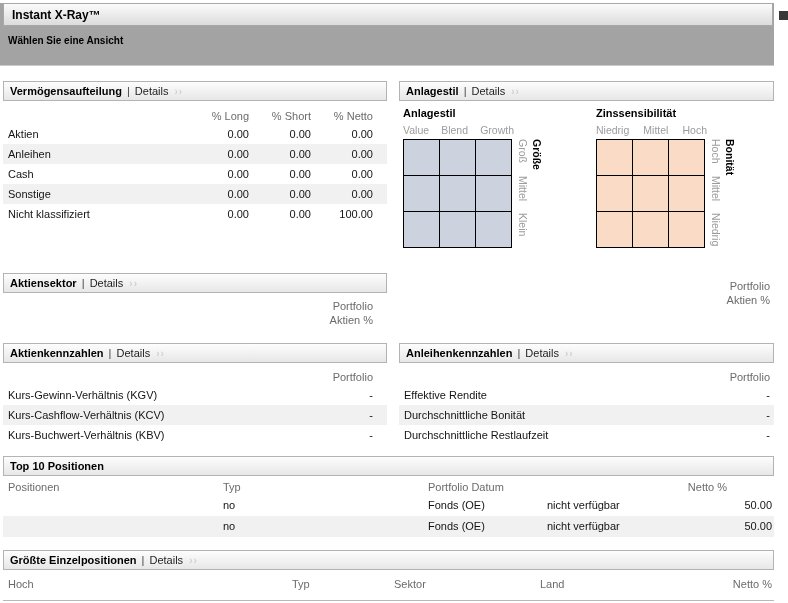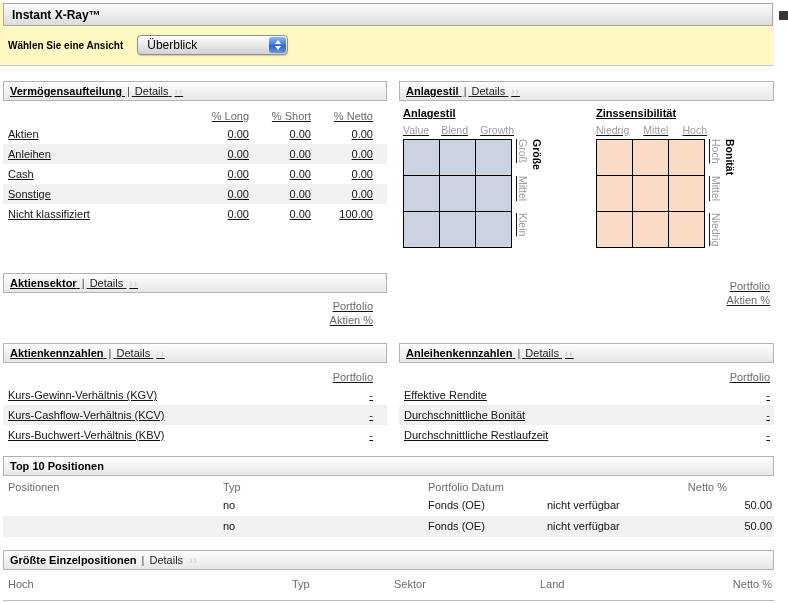--- a/index.html
+++ b/index.html
@@ -3,21 +3,21 @@
 <meta charset="utf-8">
 <style>
   * { box-sizing: border-box; }
   html,body { margin:0; padding:0; }
   body {
     width:788px; height:603px; position:relative; overflow:hidden;
     background:#ffffff; color:#141414;
     font-family:"Liberation Sans","DejaVu Sans",sans-serif; font-size:11px;
   }
   
-  .topband { width:774px; height:63px; background:#fef9c3; border-bottom:1px solid #c9c9c9; }
+  .topband { width:774px; height:63px; background:#a3a3a3; border-bottom:1px solid #c9c9c9; }
   .titlebar {
     margin:3px 0 0 3px; width:770px; height:23px;
     border:1px solid #a8a8a8; background:linear-gradient(#fbfbfb,#dcdcdc);
     font-weight:bold; font-size:12px; padding:4px 0 0 8px; color:#000;
   }
   .viewrow { display:flex; align-items:center; margin:9px 0 0 8px; }
   .viewrow .vlabel { font-weight:bold; font-size:10px; color:#000; }
   .select {
     margin-left:14px; width:151px; height:20px; position:relative;
     border:1px solid #8f8f8f; border-radius:4px;
@@ -29,21 +29,21 @@
     position:absolute; right:1px; top:1px; width:17px; height:16px; border-radius:3px;
     background:linear-gradient(#8cb6f2 0%, #4a80dd 45%, #2f62cc 55%, #6a96e4 100%);
     display:flex; flex-direction:column; align-items:center; justify-content:center; gap:2px;
   }
   .tri-up { width:0; height:0; border-left:3px solid transparent; border-right:3px solid transparent; border-bottom:4px solid #fff; }
   .tri-down { width:0; height:0; border-left:3px solid transparent; border-right:3px solid transparent; border-top:4px solid #fff; }
   .close-sq { position:absolute; left:779px; top:11px; width:9px; height:9px; background:#383838; }
 
   
   .content { margin-left:3px; width:771px; }
-  .row2col { display:flex; gap:12px;text-decoration:underline; }
+  .row2col { display:flex; gap:12px; }
   .colL { width:384px; }
   .colR { width:375px; }
   .mt15 { margin-top:15px; } .mt23 { margin-top:23px; } .mt16 { margin-top:16px; }
   .mt11 { margin-top:11px; } .mt13 { margin-top:13px; }
 
   .sechead {
     border:1px solid #b3b3b3; background:linear-gradient(#fdfdfd,#e7e7e7);
     height:20px; line-height:18px; padding-left:6px; white-space:nowrap;
   }
   .sechead .t { font-weight:bold; color:#000; }
@@ -95,27 +95,20 @@
 </style>
 </head>
 <body>
 
 <div class="topband">
   <div class="titlebar">
     <span>Instant X-Ray™</span>
   </div>
   <div class="viewrow">
     <span class="vlabel">Wählen Sie eine Ansicht</span>
-    <div class="select">
-      <span>Überblick</span>
-      <span class="stepper">
-        <span class="tri-up"></span>
-        <span class="tri-down"></span>
-      </span>
-    </div>
   </div>
 </div>
 <div class="close-sq"></div>
 
 <div class="content">
 
   <div class="row2col mt15">
     <div class="colL">
       <div class="sechead">
         <span class="t">Vermögensaufteilung</span>

